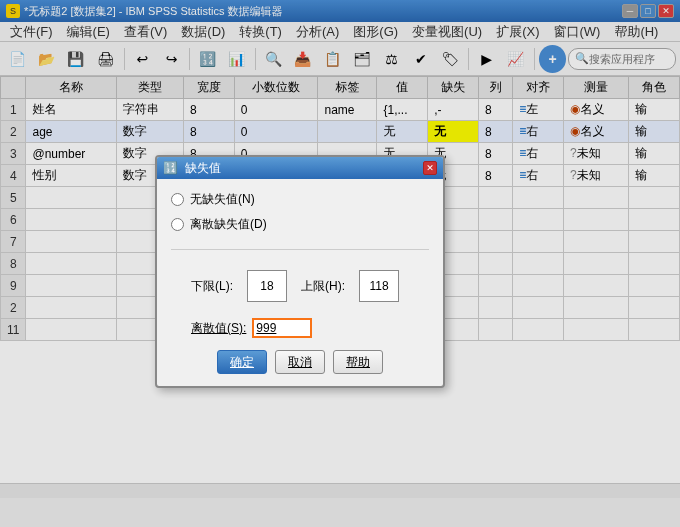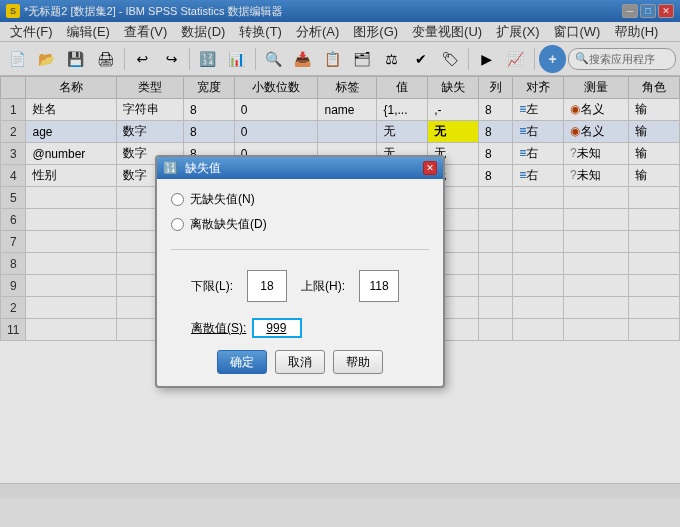--- a/index.html
+++ b/index.html
@@ -314,42 +314,43 @@
     }
     .discrete-row {
       display: flex;
       align-items: center;
       gap: 6px;
       margin: 4px 0 0 20px;
       font-size: 12px;
       text-decoration: underline;
     }
     .discrete-input {
-      width: 50px;
+      width: 60px;
       height: 20px;
-      border: 2px solid #0ea5e9;
-      font-size: 12px;
-      padding: 0 12px;
+      border: 2px solid #f97316;
+      font-size: 12px;
+      padding: 0 2px;
       outline: none;
     }
     .modal-buttons {
       display: flex;
       justify-content: center;
       gap: 8px;
       margin-top: 12px;
     }
     .modal-btn {
       min-width: 50px;
       height: 24px;
       border: 1px solid #888;
       background: linear-gradient(to bottom, #f8f8f8, #e0e0e0);
       cursor: pointer;
       font-size: 12px;
       border-radius: 3px;
       padding: 0 10px;
+      text-decoration: underline;
     }
     .modal-btn.primary {
       background: linear-gradient(to bottom, #5b9bd5, #2a6ab5);
       color: white;
       border-color: #2a6ab5;
     }
 
     .divider-line {
       border-top: 1px solid #ccc;
       margin: 8px 0;

